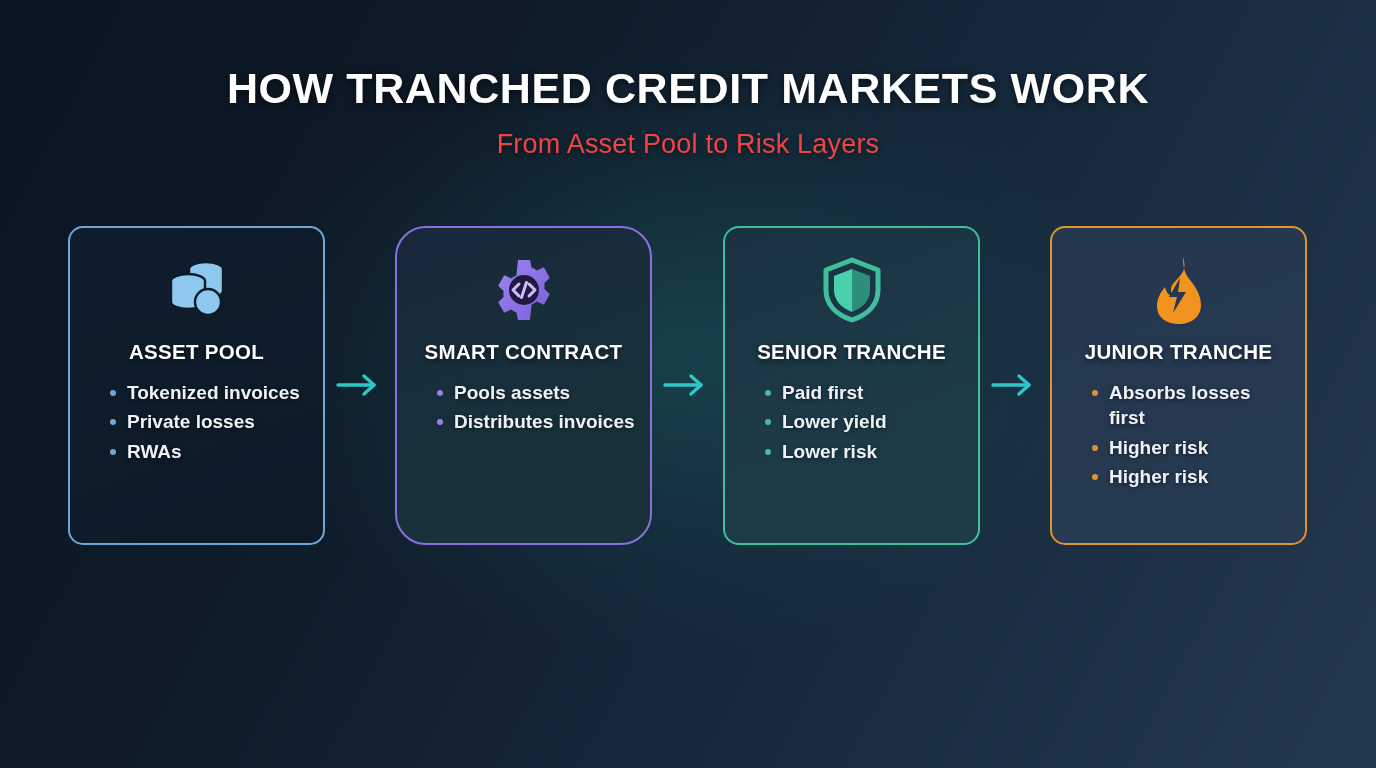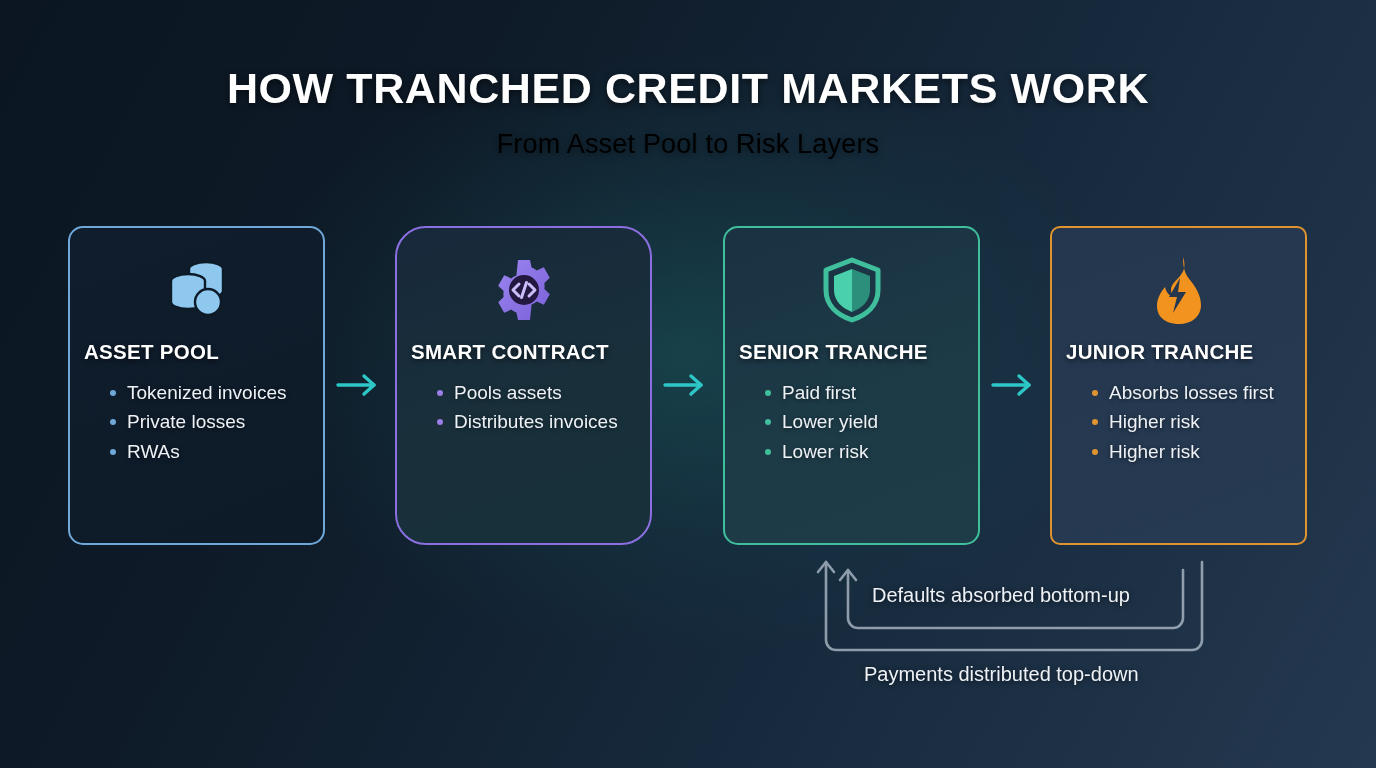--- a/index.html
+++ b/index.html
@@ -41,21 +41,21 @@
     letter-spacing: 0.6px;
     color: #ffffff;
     line-height: 1.05;
     text-shadow: 0 2px 7px rgba(0,0,0,0.6);
     white-space: nowrap;
   }
   .subtitle {
     margin-top: 18px;
     font-size: 27px;
     font-weight: normal;
-    color: #000000;
+    color: #ef4444;
     letter-spacing: 0.2px;
     text-shadow: 0 2px 6px rgba(0,0,0,0.45);
   }
 
   
   .cards {
     position: absolute;
     top: 226px;
     left: 68px;
     width: 1240px;
@@ -68,63 +68,65 @@
     width: 257px;
     height: 319px;
     border-radius: 15px;
     border: 2px solid #4a90c4;
     padding: 26px 14px 16px 14px;
     overflow: hidden;
   }
   .card.c0 { left: 0px; }
   .card.c1 { left: 327px; }
   .card.c2 { left: 655px; }
-  .card.c3 { left: 982px; border-radius: 10px; }
+  .card.c3 { left: 982px; }
 
   .card.c0 {
     border-color: #6fa8d8;
     background: linear-gradient(160deg, #101d2c 0%, #0d1a28 100%);
   }
   .card.c1 {
     border-color: #8b6fe0;
     background: linear-gradient(160deg, #17283a 0%, #19303b 55%, #17303a 100%);
     border-radius: 31px;
   }
   .card.c2 {
     border-color: #3fbf9c;
     background: linear-gradient(160deg, #1a3142 0%, #1d3b47 60%, #1d3c48 100%);
+    border-radius: 16px;
   }
   .card.c3 {
     border-color: #e0942f;
     background: linear-gradient(160deg, #24374e 0%, #263a52 100%);
   }
 
   .icon-wrap {
     height: 72px;
     display: flex;
     align-items: center;
     justify-content: center;
     margin-bottom: 14px;
   }
   .icon-wrap svg { display: block; }
 
   .card-title {
-    text-align: left;
+    text-align: center;
     font-size: 20.5px;
     font-weight: bold;
     color: #ffffff;
     letter-spacing: 0.3px;
     text-shadow: 0 2px 5px rgba(0,0,0,0.55);
     margin-bottom: 16px;
     white-space: nowrap;
   }
 
   .bullets {
     list-style: none;
     padding-left: 26px;
+    font-weight: bold;
   }
   .bullets li {
     position: relative;
     font-size: 19px;
     line-height: 1.33;
     color: #eef2f6;
     margin-bottom: 4px;
     padding-left: 17px;
     text-shadow: 0 1px 4px rgba(0,0,0,0.5);
   }
@@ -281,28 +283,14 @@
   </div>
   <div class="connector a2">
     <svg width="48" height="30" viewBox="0 0 48 30">
       <g stroke="#2ec7c7" stroke-width="3.4" fill="none" stroke-linecap="round" stroke-linejoin="round">
         <line x1="3" y1="15" x2="39" y2="15"></line>
         <polyline points="29,6 39,15 29,24"></polyline>
       </g>
     </svg>
   </div>
 
-  <div class="flow">
-    <svg width="430" height="150" viewBox="0 0 430 150" style="position:absolute;left:0;top:0;">
-      <g fill="none" stroke="#b6c2cf" stroke-width="2.6" stroke-linecap="round" stroke-linejoin="round" opacity="0.75">
-
-        <path d="M48 22 V70 a10 10 0 0 0 10 10 H373 a10 10 0 0 0 10 -10 V22"></path>
-        <polyline points="40,32 48,22 56,32"></polyline>
-
-        <path d="M26 14 V92 a10 10 0 0 0 10 10 H392 a10 10 0 0 0 10 -10 V14"></path>
-        <polyline points="18,24 26,14 34,24"></polyline>
-      </g>
-    </svg>
-    <div class="flow-label top">Defaults absorbed bottom-up</div>
-    <div class="flow-label bot">Payments distributed top-down</div>
-  </div>
 
 </div>
 
 </body></html>

